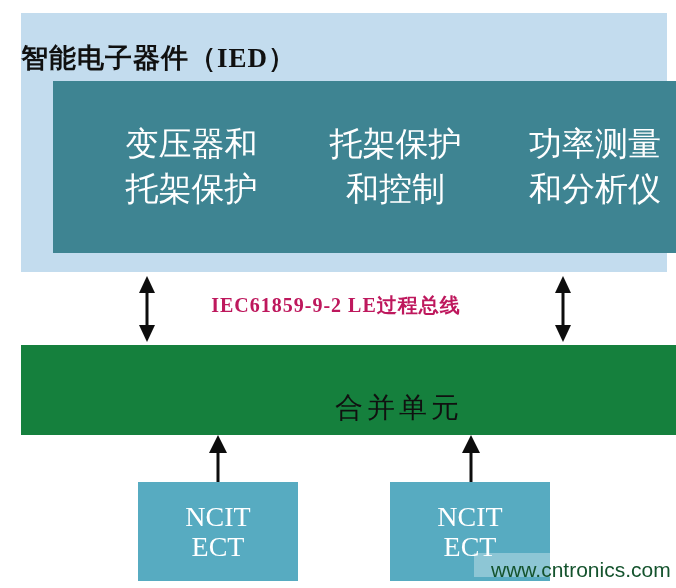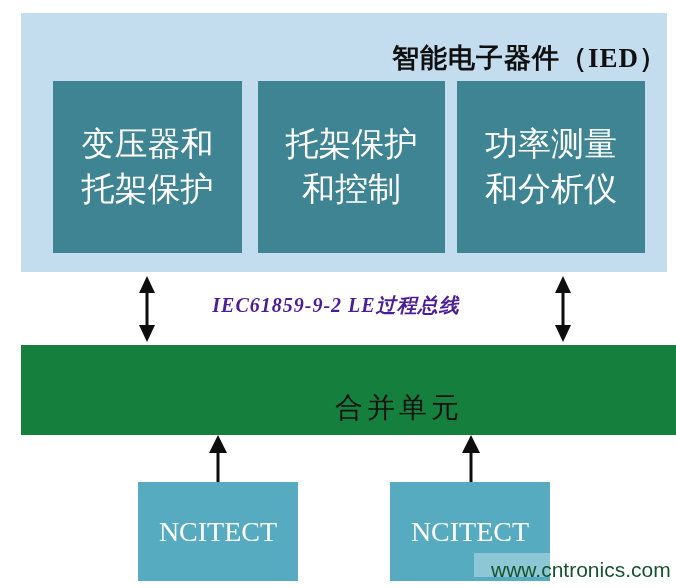--- a/index.html
+++ b/index.html
@@ -14,56 +14,56 @@
   
   .ied-container {
     position: absolute;
     left: 21px; top: 13px;
     width: 646px; height: 259px;
     background: #c3dcee;
   }
   .ied-title {
     position: absolute;
     left: 0; top: 27px; width: 100%;
-    text-align: right;
+    text-align: left;
     font-size: 27px;
     font-weight: bold;
     color: #101010;
     letter-spacing: 1px;
   }
   .ied-box {
     position: absolute;
     top: 68px; height: 172px;
     background: #3e8492;
     color: #ffffff;
     display: flex;
     flex-direction: column;
     justify-content: center;
     align-items: center;
     font-size: 33px;
     line-height: 45px;
     text-align: center;
+    padding-left: 44px;
   }
   .ied-box.b1 { left: 32px;  width: 189px; }
   .ied-box.b2 { left: 237px; width: 187px; }
   .ied-box.b3 { left: 436px; width: 188px; }
 
   
   .double-arrow { position: absolute; top: 276px; width: 22px; height: 66px; }
   .double-arrow.left  { left: 136px; }
   .double-arrow.right { left: 552px; }
   .bus-label {
     position: absolute;
     left: 0; top: 292px; width: 672px;
     text-align: center;
     font-size: 20px;
     font-weight: bold;
-    color: #4c1d95;
+    color: #be185d;
     letter-spacing: 1px;
-    font-style: italic;
   }
 
   
   .merging-unit {
     position: absolute;
     left: 21px; top: 345px;
     width: 646px; height: 90px;
     background: #15803d;
     display: flex;
     align-items: flex-end;
@@ -81,21 +81,21 @@
   
   .up-arrow { position: absolute; top: 435px; width: 22px; height: 48px; }
   .up-arrow.left  { left: 207px; }
   .up-arrow.right { left: 460px; }
   .sensor-box {
     position: absolute;
     top: 482px; width: 160px; height: 99px;
     background: #57abc1;
     color: #ffffff;
     display: flex;
-    flex-direction: row;
+    flex-direction: column;
     justify-content: center;
     align-items: center;
     font-size: 28px;
     line-height: 30px;
     text-align: center;
   }
   .sensor-box.left  { left: 138px; }
   .sensor-box.right { left: 390px; }
 
   

